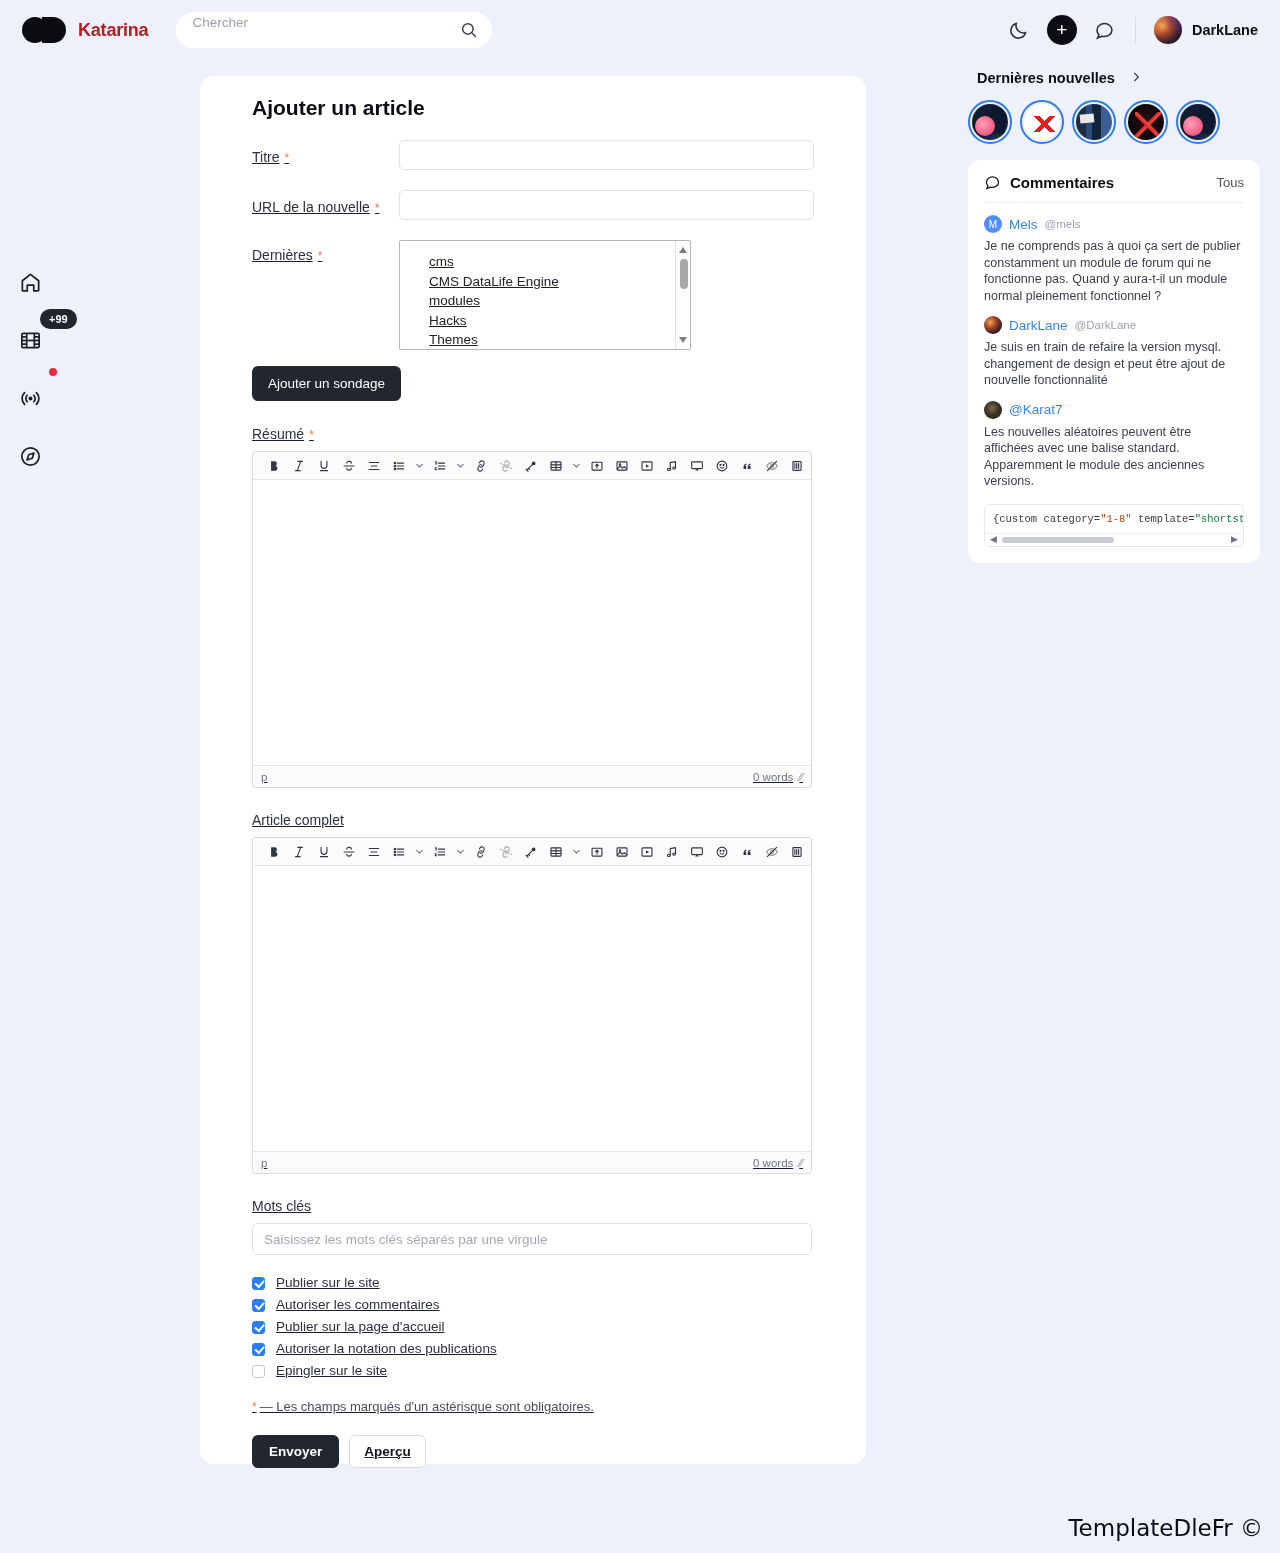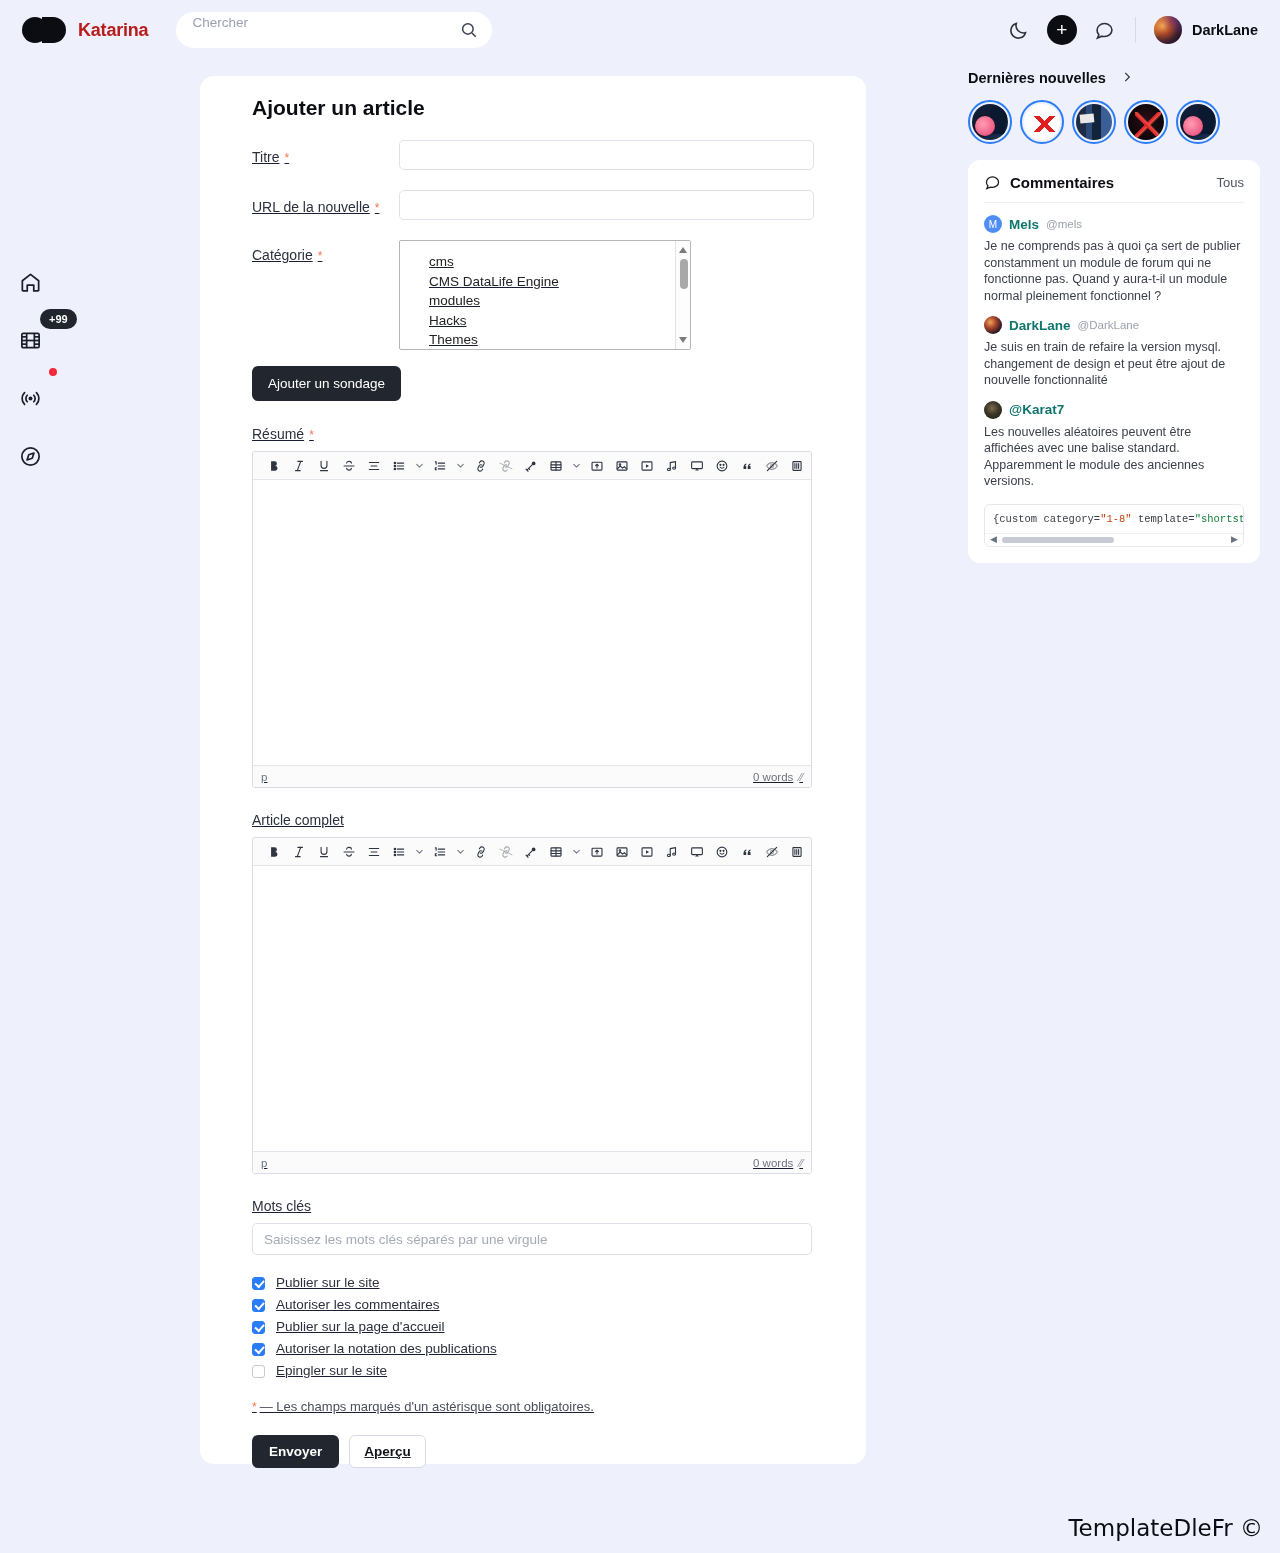--- a/index.html
+++ b/index.html
@@ -235,21 +235,21 @@
   .actions { margin-top: 21px; display: flex; gap: 10px; }
   .btn-send {
     background: #22262f; color: #fff; border: none;
     border-radius: 6px; font-size: 13.5px; font-weight: bold;
     padding: 9px 17px; cursor: pointer;
     font-family: "Liberation Sans", sans-serif;
   }
 
   
   .right-panel { position: absolute; left: 968px; top: 70px; width: 292px; }
-  .news-head { display: flex; align-items: flex-start; gap: 14px; }
+  .news-head { display: flex; align-items: flex-start; gap: 14px; margin-left: 9px; }
   .news-title { font-size: 14.5px; font-weight: bold; color: #0b0d12; }
   .stories { display: flex; gap: 8px; margin-top: 14px; }
   .story {
     width: 44px; height: 44px; border-radius: 50%;
     border: 2px solid #2a7cf7; padding: 2px;
     cursor: pointer; flex: 0 0 44px;
   }
   .story-img {
     width: 100%; height: 100%; border-radius: 50%;
     overflow: hidden; position: relative; background: #111;
@@ -312,21 +312,21 @@
     flex: 0 0 18px; font-size: 10px; color: #fff;
     display: flex; align-items: center; justify-content: center;
   }
   .av-m { background: #4f8ef7; }
   .av-dl {
     background: radial-gradient(circle at 35% 35%, #f2a65a 0%, #a6452a 35%, #2e1a26 70%, #110b16 100%);
   }
   .av-k {
     background: radial-gradient(circle at 45% 40%, #7d6b4d 0%, #3c3626 45%, #1b1a14 100%);
   }
-  .cm-name { font-size: 13.5px; font-weight: bold; color: #0f766e; }
+  .cm-name { font-size: 13.5px; font-weight: normal; color: #3b82f6; }
   .cm-handle { font-size: 11.5px; color: #9aa0ae; }
   .cm-text {
     margin-top: 5px; font-size: 12.5px; line-height: 16.5px;
     color: #3a3f4c;
   }
 
   .code-card {
     margin-top: 14px;
     border: 1px solid #e6e8ef; border-radius: 6px;
     background: #fff; padding: 8px 0 0 0; overflow: hidden;
@@ -451,21 +451,21 @@
     <div class="f-row">
       <div class="f-label">
         <span>URL de la nouvelle</span><span class="req">*</span>
       </div>
       <input class="f-input" type="text" style="">
     </div>
 
     
     <div class="f-row" style="margin-bottom:16px;">
       <div class="f-label" style="padding-top:7px;">
-        <span>Catégorie</span><span class="req">*</span>
+        <span>Dernières</span><span class="req">*</span>
       </div>
       <div class="cat-box">
         <div class="cat-list">
           <div class="cat-item">cms</div>
           <div class="cat-item">CMS DataLife Engine</div>
           <div class="cat-item">modules</div>
           <div class="cat-item">Hacks</div>
           <div class="cat-item">Themes</div>
         </div>
         <div class="cat-scroll">

